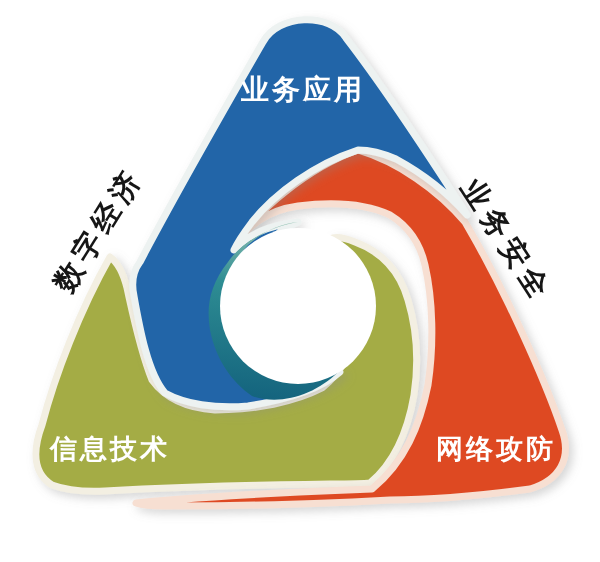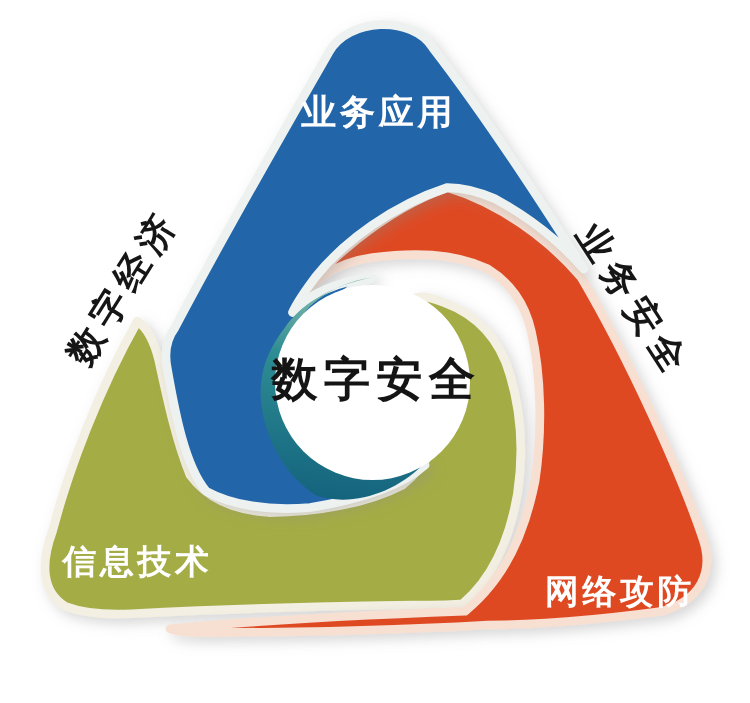--- a/index.html
+++ b/index.html
@@ -11,21 +11,21 @@
   .lbl{
     position:absolute;transform:translate(-50%,-50%);
     font-weight:700;white-space:nowrap;user-select:none;
   }
   .lbl.on-blade{color:#ffffff;font-size:27px;letter-spacing:3px;}
   .lbl.center{color:#141414;font-size:37px;letter-spacing:5px;}
   .lbl.edge{color:#161616;font-size:29px;letter-spacing:6px;}
   #lbl-top{left:303px;top:90px;font-size:28px;}
   #lbl-center{left:301px;top:304px;}
   #lbl-green{left:110px;top:449px;}
-  #lbl-orange{left:496px;top:449px;margin-top:24px;}
+  #lbl-orange{left:496px;top:449px;}
   #lbl-left-edge{left:99px;top:230px;transform:translate(-50%,-50%) rotate(-58deg);}
   #lbl-right-edge{left:506px;top:241px;transform:translate(-50%,-50%) rotate(57deg);}
   #lbl-bottom-edge{left:311px;top:527px;letter-spacing:4px;}
 </style>
 </head>
 <body>
 
 <div class="stage">
 
   <svg width="600" height="562" viewBox="0 0 600 562" aria-hidden="true">
@@ -96,21 +96,20 @@
              C 280,406 315,395 338,372
              C 305,378 268,366 244,338
              C 222,310 225,270 248,245
              C 262,232 280,224 298,222 Z"></path>
 
     <circle cx="298" cy="306" r="78" fill="#FFFFFF"></circle>
   </svg>
 
   <div class="lbl on-blade" id="lbl-top">业务应用</div>
 
-  <div class="lbl center" id="lbl-center">数字安全</div>
 
   <div class="lbl on-blade" id="lbl-green">信息技术</div>
 
   <div class="lbl on-blade" id="lbl-orange">网络攻防</div>
 
   <div class="lbl edge" id="lbl-left-edge">数字经济</div>
 
   <div class="lbl edge" id="lbl-right-edge">业务安全</div>
 
 </div>

